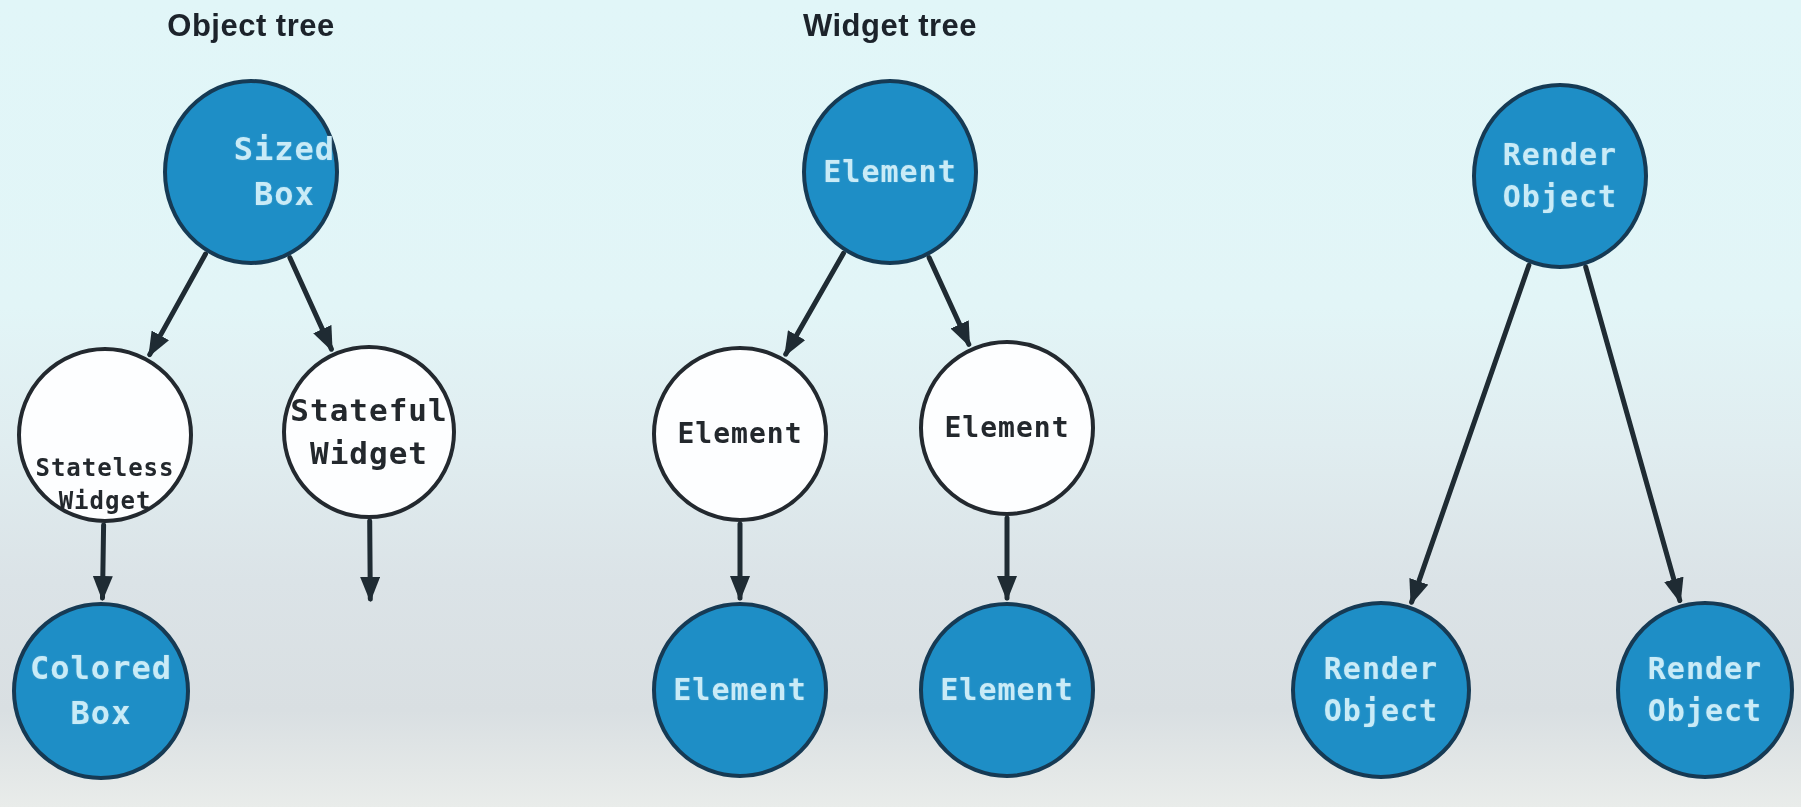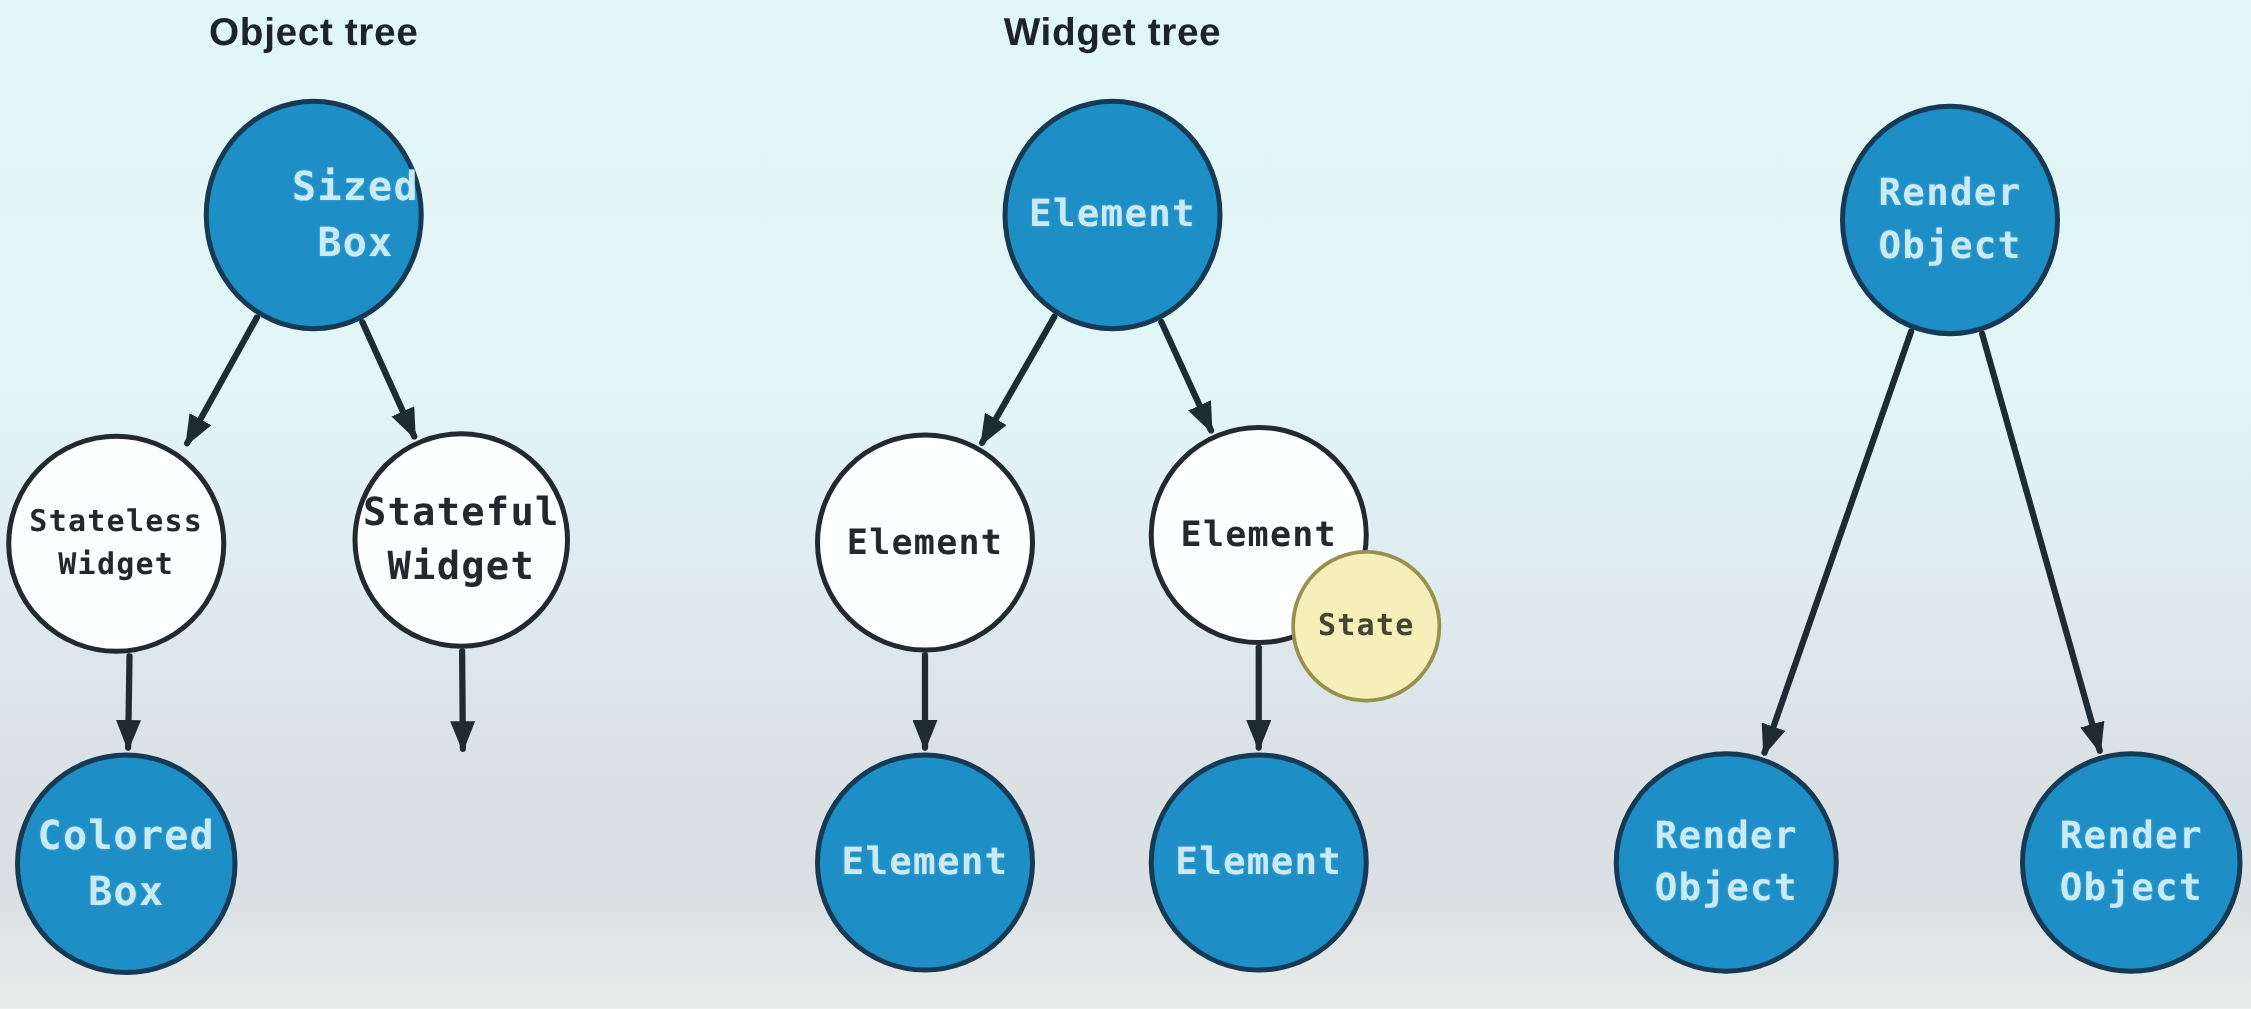--- a/index.html
+++ b/index.html
@@ -78,30 +78,29 @@
       <line x1="929.1" y1="257.6" x2="968.8" y2="344.3" stroke="#1f2b33" stroke-width="5" stroke-linecap="round" marker-end="url(#arrowhead)"></line>
       <line x1="740.0" y1="524.0" x2="740.0" y2="598.0" stroke="#1f2b33" stroke-width="5" stroke-linecap="round" marker-end="url(#arrowhead)"></line>
       <line x1="1007.0" y1="518.0" x2="1007.0" y2="598.0" stroke="#1f2b33" stroke-width="5" stroke-linecap="round" marker-end="url(#arrowhead)"></line>
       <line x1="1528.9" y1="265.2" x2="1411.6" y2="602.1" stroke="#1f2b33" stroke-width="5" stroke-linecap="round" marker-end="url(#arrowhead)"></line>
       <line x1="1585.7" y1="267.0" x2="1679.8" y2="600.5" stroke="#1f2b33" stroke-width="5" stroke-linecap="round" marker-end="url(#arrowhead)"></line>
     </svg>
   <div class="tree-title" style="left: 251px; top: 8px; color: rgb(28, 35, 43);">Object tree</div>
   <div class="tree-title" style="left: 890px; top: 8px; color: rgb(28, 35, 43);">Widget tree</div>
 <div class="node blue" style="left: 163px; top: 79px; width: 176px; height: 186px; font-size: 32px; justify-content: flex-end;"><span>Sized
 Box</span></div>
-    <div class="node white" style="left: 5px; top: 347px; width: 176px; height: 176px; font-size: 24px;"><span>Stateless
+    <div class="node white" style="left: 17px; top: 347px; width: 176px; height: 176px; font-size: 24px; align-items: flex-end;"><span>Stateless
 Widget</span></div>
     <div class="node white" style="left: 282px; top: 345px; width: 174px; height: 174px; font-size: 31px;"><span>Stateful
 Widget</span></div>
     <div class="node blue" style="left: 12px; top: 602px; width: 178px; height: 178px; font-size: 32px; text-align: center;"><span>Colored
 Box</span></div>
     <div class="node blue" style="left: 802px; top: 79px; width: 176px; height: 186px; font-size: 30px;"><span>Element</span></div>
     <div class="node white" style="left: 652px; top: 346px; width: 176px; height: 176px; font-size: 28px;"><span>Element</span></div>
     <div class="node white" style="left: 919px; top: 340px; width: 176px; height: 176px; font-size: 28px;"><span>Element</span></div>
-    <div class="node yellow" style="left: 1033px; top: 440px; width: 120px; height: 122px; font-size: 24px;"><span>State</span></div>
     <div class="node blue" style="left: 652px; top: 602px; width: 176px; height: 176px; font-size: 30px;"><span>Element</span></div>
     <div class="node blue" style="left: 919px; top: 602px; width: 176px; height: 176px; font-size: 30px;"><span>Element</span></div>
     <div class="node blue" style="left: 1472px; top: 83px; width: 176px; height: 186px; font-size: 30px;"><span>Render
 Object</span></div>
     <div class="node blue" style="left: 1291px; top: 601px; width: 180px; height: 178px; font-size: 30px;"><span>Render
 Object</span></div>
     <div class="node blue" style="left: 1616px; top: 601px; width: 178px; height: 178px; font-size: 30px;"><span>Render
 Object</span></div>
   </div>
 

